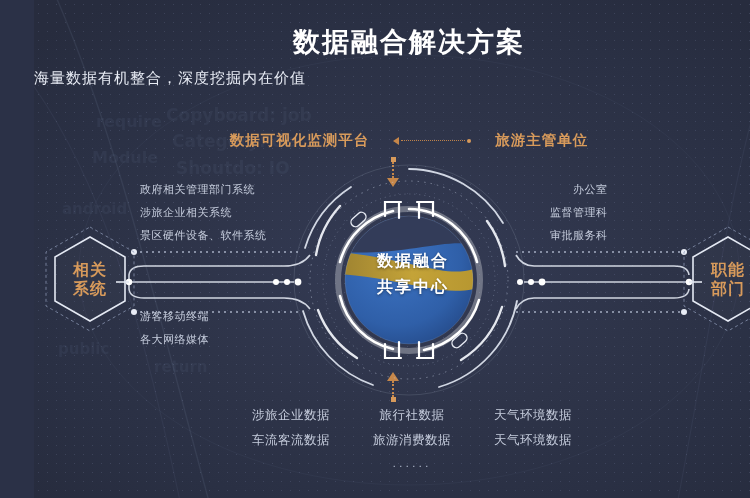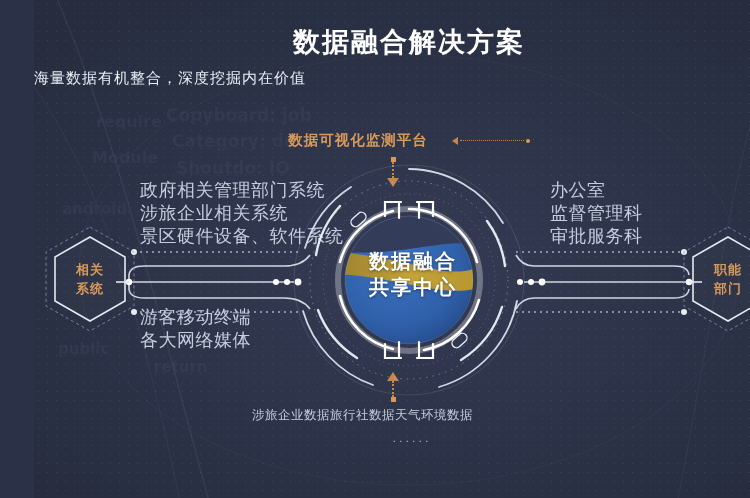--- a/index.html
+++ b/index.html
@@ -50,58 +50,58 @@
   .dash-arrow .tri{
     width:0;height:0;border-top:4px solid transparent;border-bottom:4px solid transparent;
     border-right:6px solid #c6874a;
   }
   .dash-arrow .line{
     width:64px;height:0;border-top:1.5px dotted #c6874a;opacity:.95;
   }
   .dash-arrow .dot{width:4px;height:4px;background:#d79a5b;border-radius:50%;}
 
   
-  .list{position:absolute;color:#c6cddd;font-size:18px;line-height:23px;white-space:nowrap;}
+  .list{position:absolute;color:#c6cddd;font-size:11px;line-height:23px;white-space:nowrap;}
   .list div{letter-spacing:.5px;}
   #list-left-top{left:106px;top:178px;}
   #list-left-bottom{left:106px;top:305px;}
-  #list-right-top{left:516px;top:178px;}
+  #list-right-top{left:516px;top:178px;text-align:right;}
   #list-right-bottom{left:516px;top:305px;}
 
   
   .hexwrap{position:absolute;width:96px;height:110px;}
   #hex-left{left:8px;top:224px;}
   #hex-right{left:646px;top:224px;}
   .hexlabel{
     position:absolute;inset:0;display:flex;flex-direction:column;
     align-items:center;justify-content:center;
-    color:#d79a5b;font-size:13px;font-weight:bold;line-height:19px;letter-spacing:1px;
+    color:#d79a5b;font-size:16px;font-weight:bold;line-height:19px;letter-spacing:1px;
   }
 
   
   #hub{position:absolute;left:255px;top:160px;width:240px;height:240px;}
   .hubtext{
     position:absolute;left:8px;right:0;top:88px;text-align:center;
-    color:#ffffff;font-size:20px;font-weight:bold;line-height:26px;letter-spacing:2px;
+    color:#ffffff;font-size:16px;font-weight:bold;line-height:26px;letter-spacing:2px;
     text-shadow:0 1px 3px rgba(0,0,0,.45);
   }
 
   
   .vconn{position:absolute;display:flex;flex-direction:column;align-items:center;}
   .vconn .vline{width:0;border-left:2px dotted #c6874a;}
   .tri-down{width:0;height:0;border-left:6px solid transparent;border-right:6px solid transparent;border-top:9px solid #c6874a;}
   .tri-up{width:0;height:0;border-left:6px solid transparent;border-right:6px solid transparent;border-bottom:9px solid #c6874a;}
   .sq{width:5px;height:5px;background:#d79a5b;}
 
   
   #bottom-grid{
     position:absolute;left:218px;top:407px;width:320px;
     color:#c6cddd;font-size:12.5px;
   }
-  #bottom-grid .brow{display:flex;margin-bottom:8px;}
+  #bottom-grid .brow{display:flex;justify-content:space-between;margin-bottom:8px;}
   #bottom-grid .bcell{white-space:nowrap;letter-spacing:.5px;}
   #bottom-grid .bmore{text-align:center;color:#aab3c6;letter-spacing:3px;font-size:11px;margin-top:2px;}
 
   
   #rails{position:absolute;inset:0;pointer-events:none;}
 </style>
 </head>
 <body>
 
 <div id="stage">
@@ -127,20 +127,21 @@
   <div class="title">数据融合解决方案</div>
   <div class="subtitle">海量数据有机整合，深度挖掘内在价值</div>
 
   <div class="toprow">
     <span class="gold-label">数据可视化监测平台</span>
     <span class="dash-arrow">
       <span class="tri"></span>
         <span class="line"></span>
         <span class="dot"></span>
     </span>
+    <span class="gold-label">旅游主管单位</span>
   </div>
 
   <svg id="rails" width="750" height="498" viewBox="0 0 750 498">
     <defs>
       <linearGradient id="railfade" x1="0" y1="0" x2="1" y2="0">
         <stop offset="0" stop-color="#dde3ef" stop-opacity="0.85"></stop>
         <stop offset="1" stop-color="#dde3ef" stop-opacity="0.55"></stop>
       </linearGradient>
     </defs>
 
@@ -325,16 +326,21 @@
       <div>共享中心</div>
     </div>
   </div>
 
   <div id="bottom-grid">
     <div class="brow">
       <span class="bcell">涉旅企业数据</span>
       <span class="bcell">旅行社数据</span>
       <span class="bcell">天气环境数据</span>
     </div>
+    <div class="brow">
+      <span class="bcell">车流客流数据</span>
+      <span class="bcell">旅游消费数据</span>
+      <span class="bcell">天气环境数据</span>
+    </div>
     <div class="bmore">......</div>
   </div>
 
 </div>
 
 </body></html>

